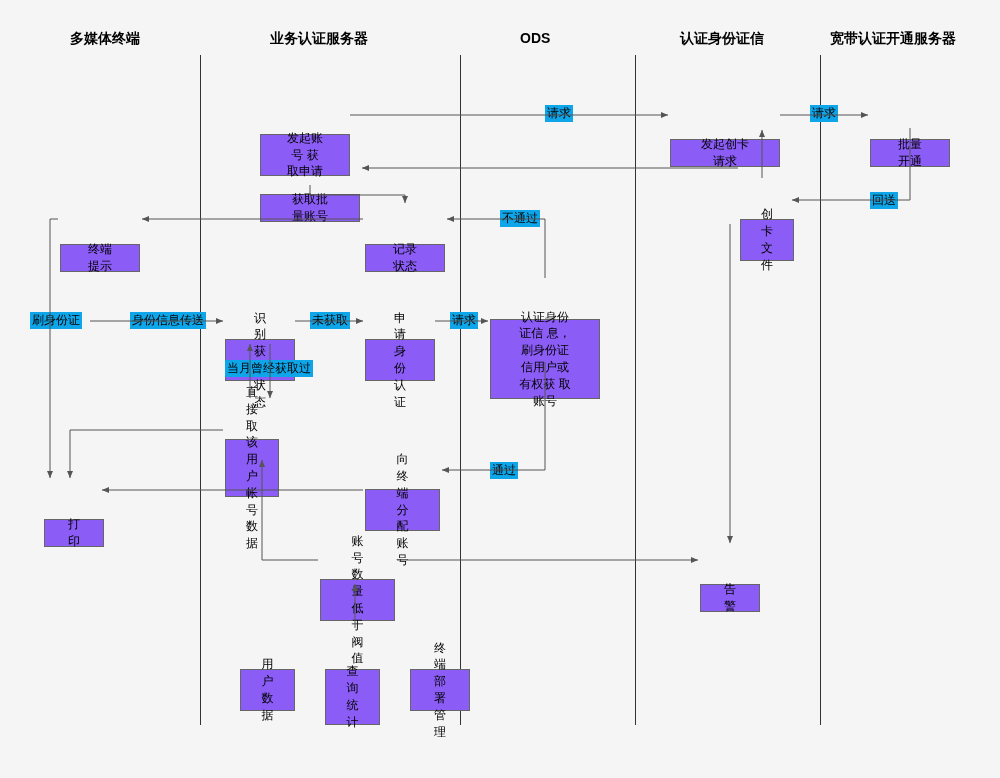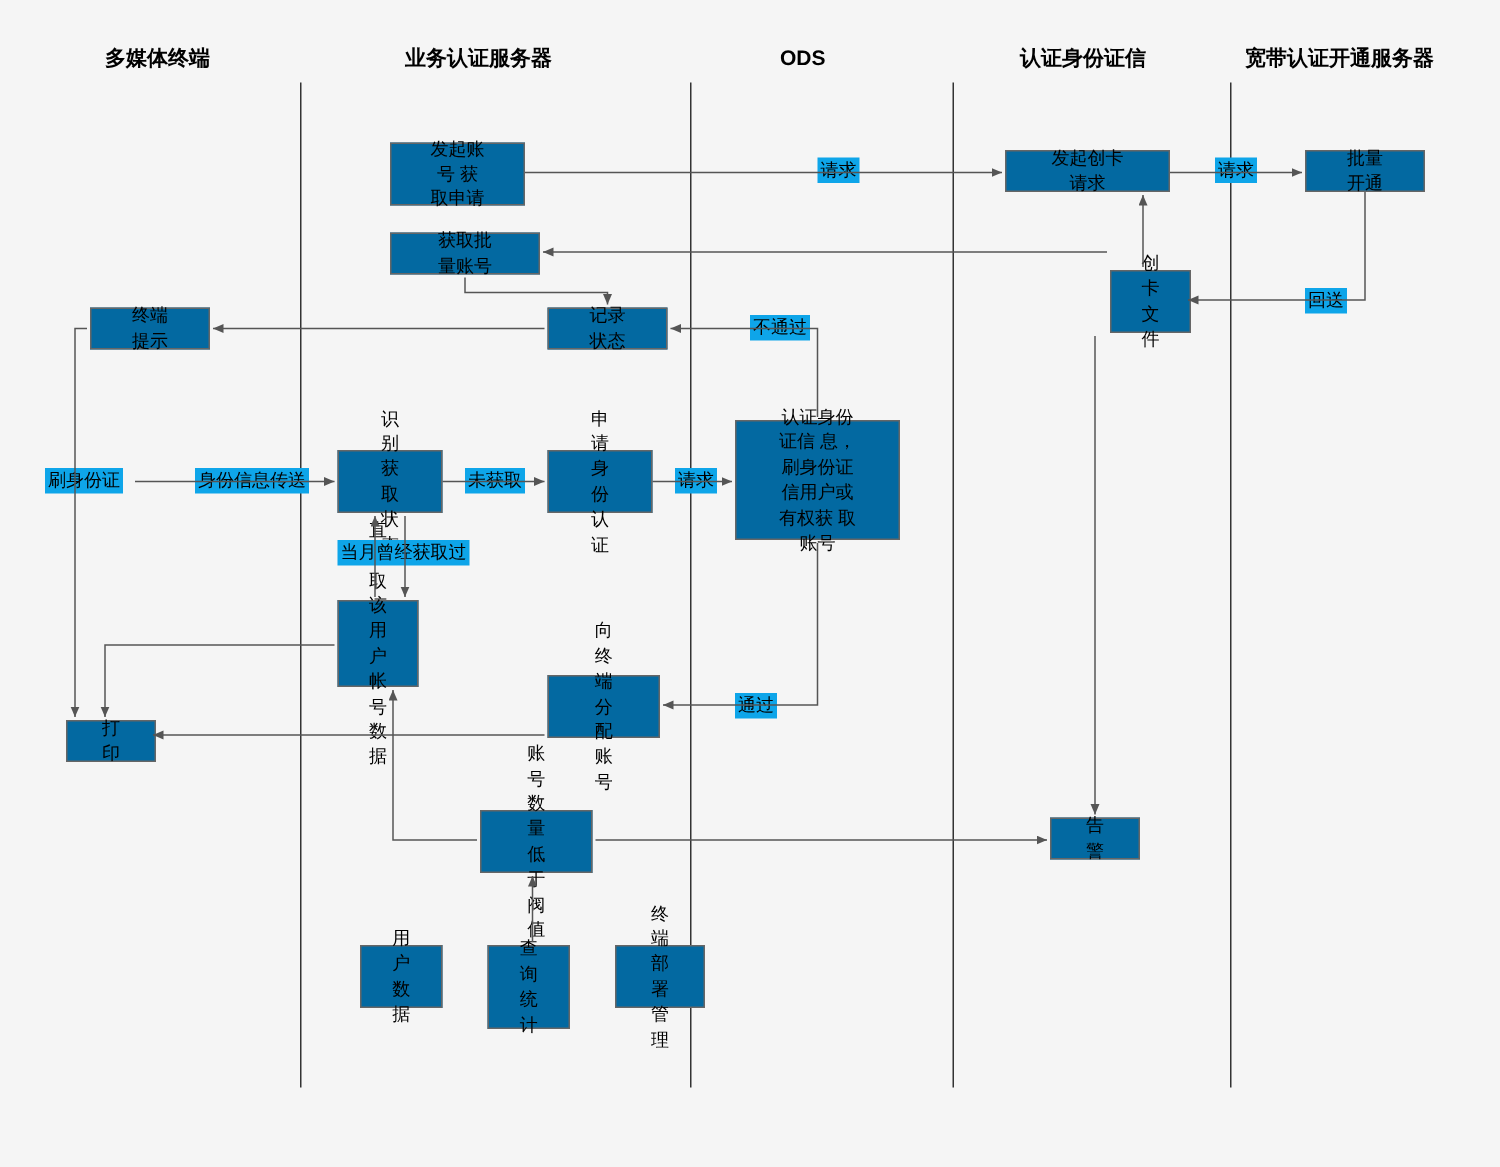--- a/index.html
+++ b/index.html
@@ -20,29 +20,30 @@
     }
     .lane-divider {
       position: absolute;
       top: 55px;
       width: 1px;
       height: 670px;
       background: #333;
     }
     .box {
       position: absolute;
-      background: #0369a1;
+      background: #8b5cf6;
       border: 1px solid #666;
       padding: 6px 26px;
       text-align: center;
       display: flex;
       align-items: center;
       justify-content: center;
       font-size: 12px;
       line-height: 1.4;
+      margin-top: 39px;
     }
     .label {
       position: absolute;
       font-size: 12px;
       background: #0ea5e9;
       padding: 0 2px;
     }
     svg.arrows {
       position: absolute;
       top: 0;

